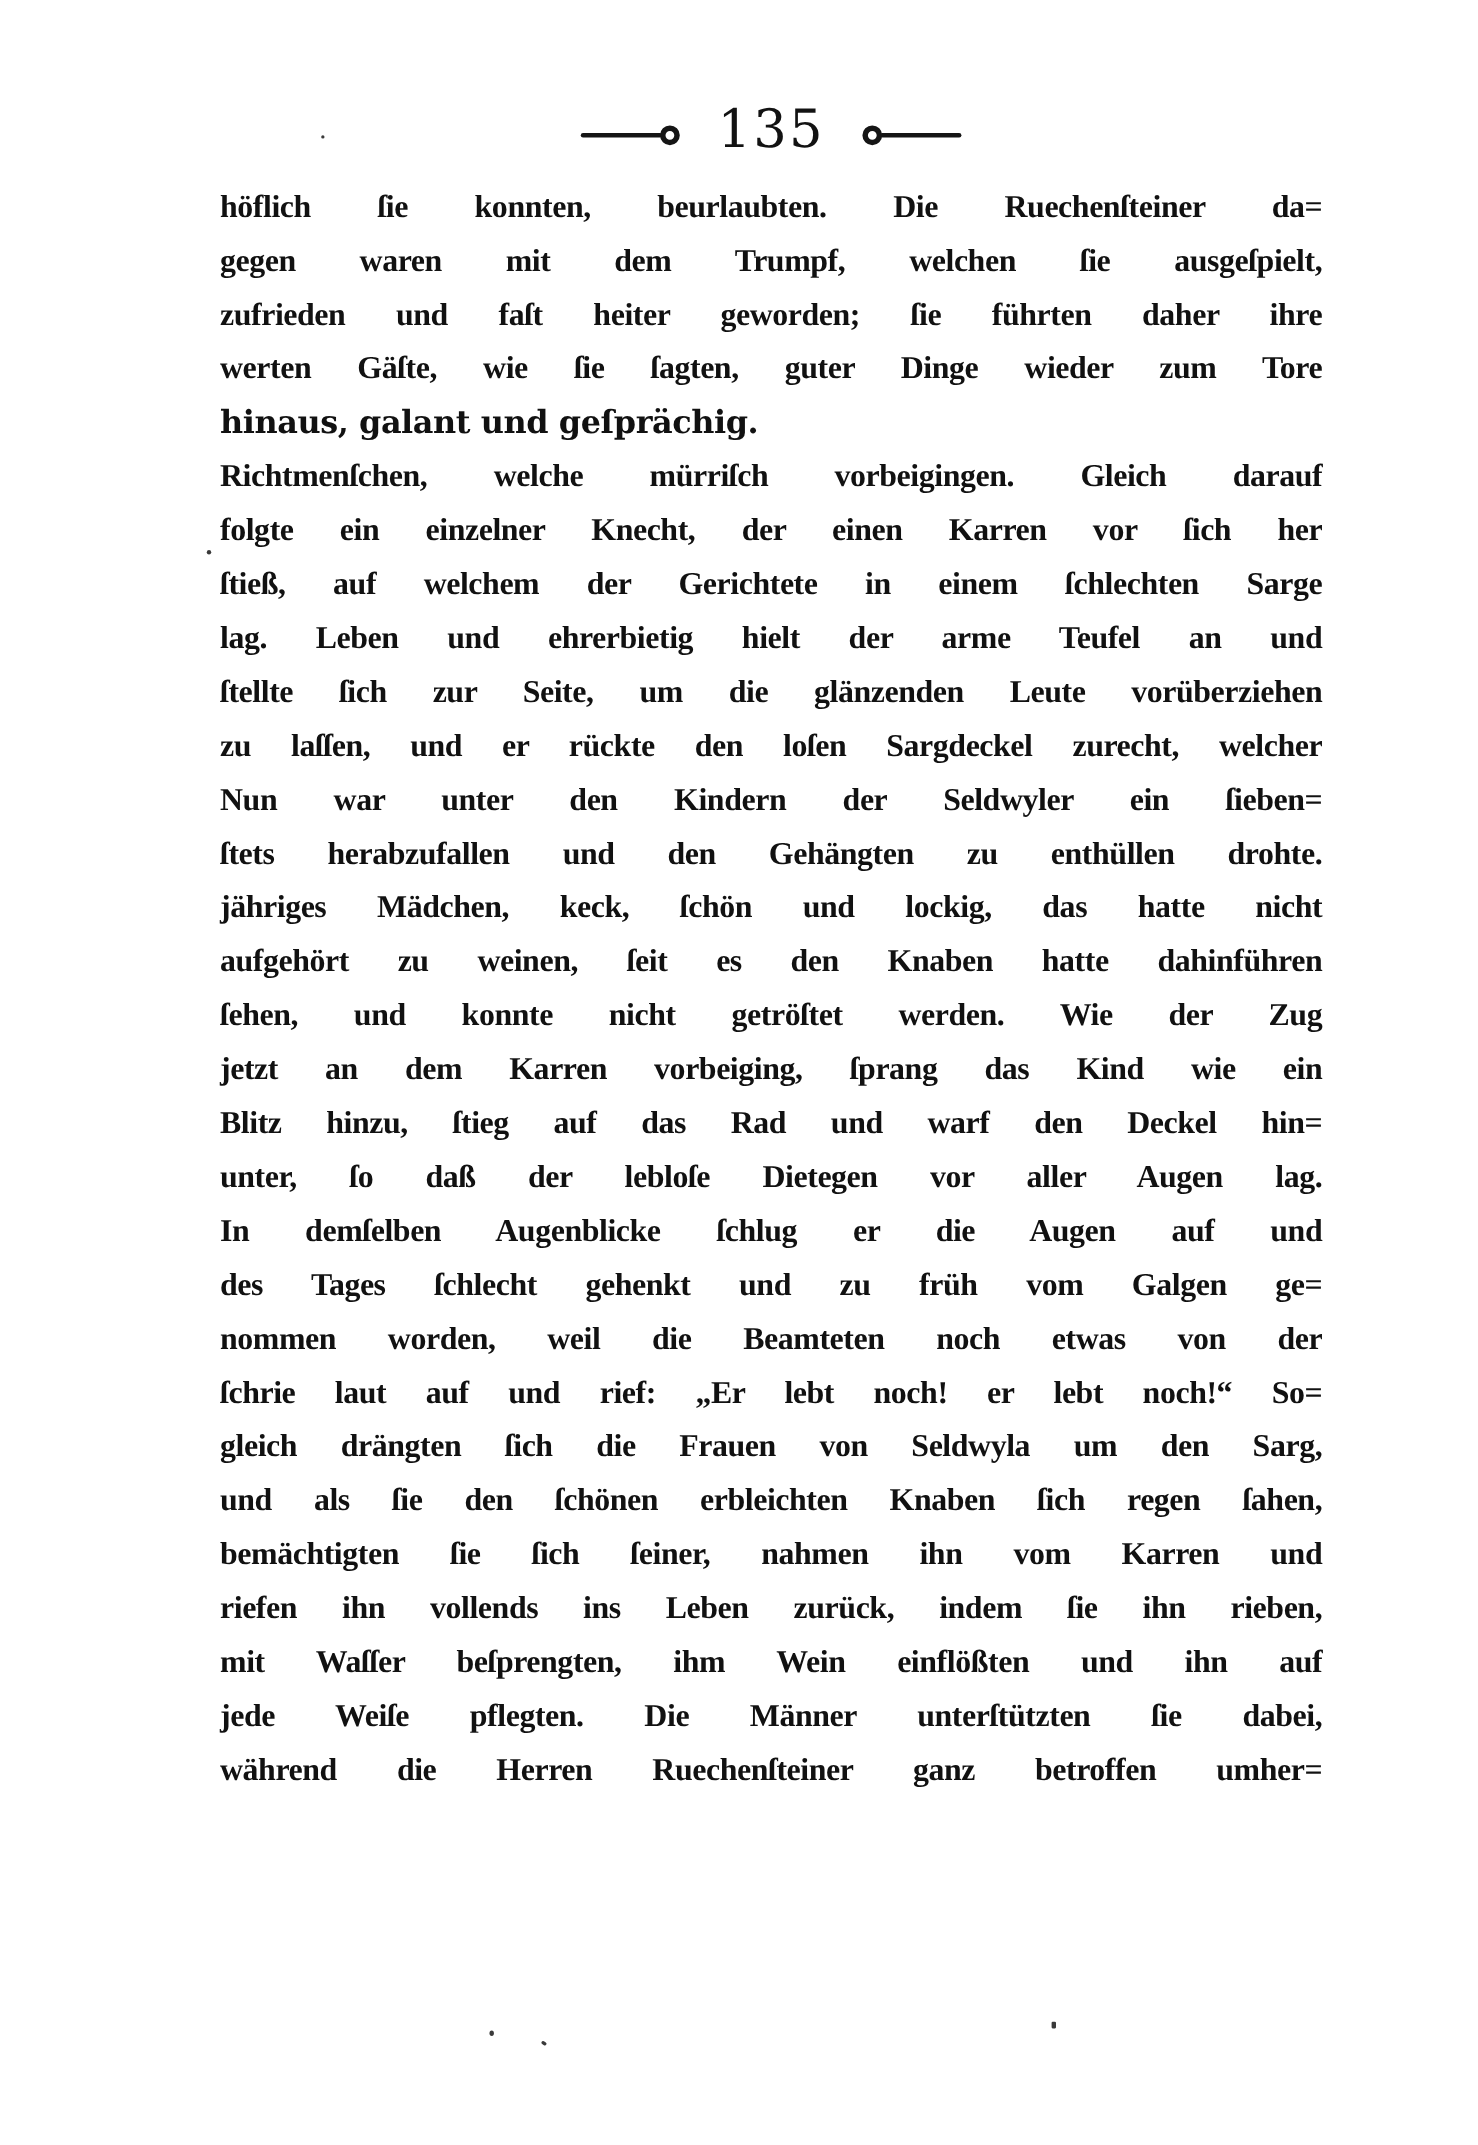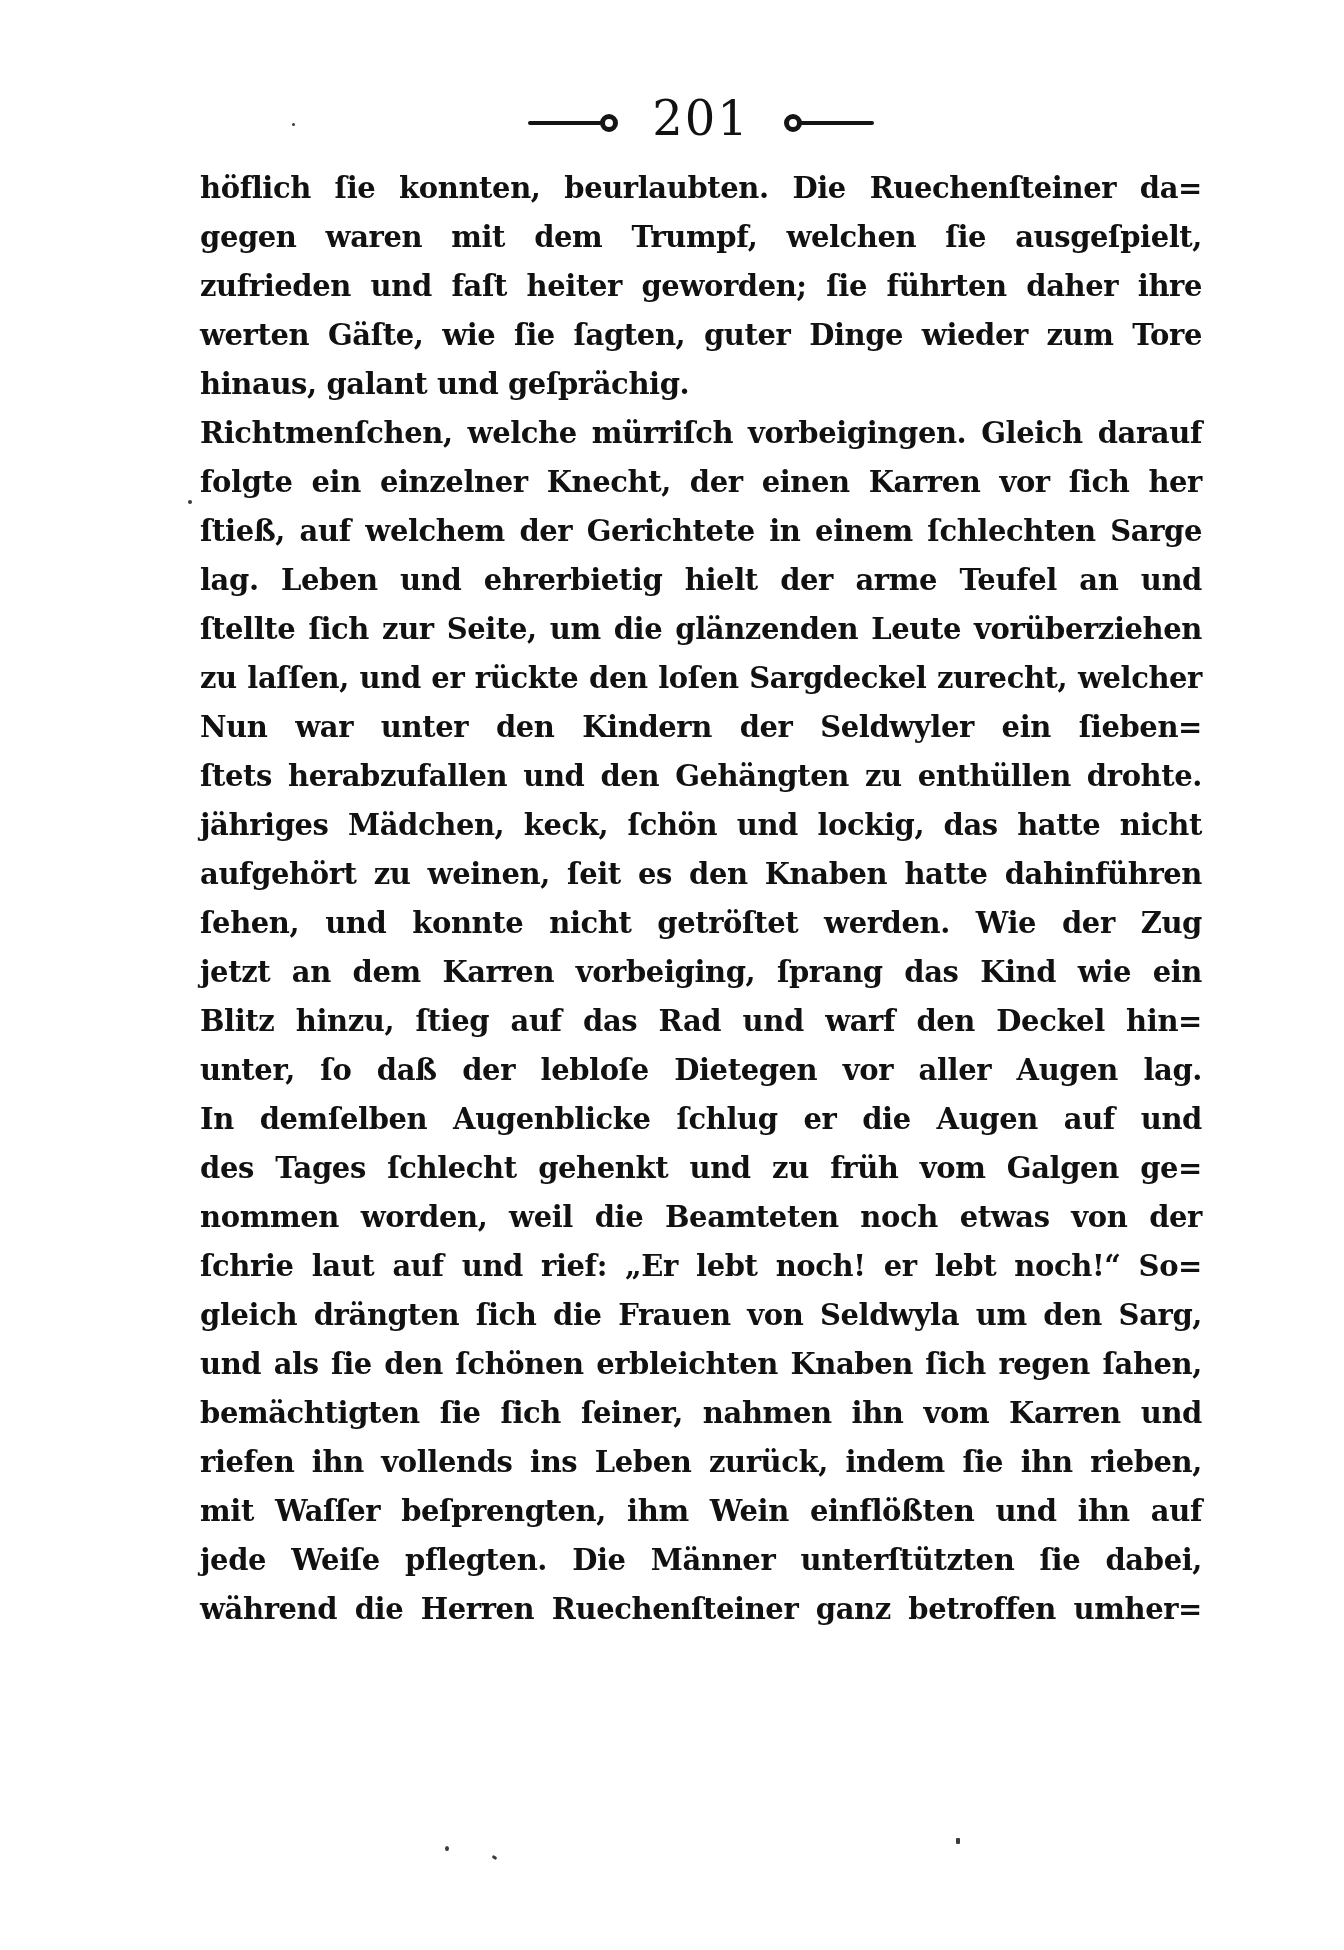--- a/index.html
+++ b/index.html
@@ -58,21 +58,21 @@
     width: 1002px;
   }
   .line {
     font-size: 29px;
     line-height: 49px;
     font-weight: bold;
     letter-spacing: -0.4px;
     white-space: normal;
     color: #111111;
   }
-  .line.just { text-align: justify; text-align-last: justify; }
+  .line.just { text-align: justify; text-align-last: justify; font-family: Liberation Serif, serif; }
   .line.indent { text-indent: 56px; }
 
   
   .speck {
     position: absolute;
     background: #3a3a3a;
     border-radius: 50%;
   }
   .speck.s1 { left: 292px;  top: 123px;  width: 3px; height: 3px; }
   .speck.s2 { left: 188px;  top: 500px;  width: 4px; height: 4px; }
@@ -83,21 +83,21 @@
 </head>
 <body>
 
 <div class="page">
 
   <header class="page-header">
     <span class="ornament left">
       <span class="rule"></span>
       <span class="ring"></span>
     </span>
-    <span class="page-number">201</span>
+    <span class="page-number">135</span>
     <span class="ornament right">
       <span class="ring"></span>
       <span class="rule"></span>
     </span>
   </header>
 
   <main class="text-block" id="text-block">
       <div class="line just">höflich ſie konnten, beurlaubten.  Die Ruechenſteiner da=</div>
       <div class="line just">gegen waren mit dem Trumpf, welchen ſie ausgeſpielt,</div>
       <div class="line just">zufrieden und faſt heiter geworden; ſie führten daher ihre</div>

